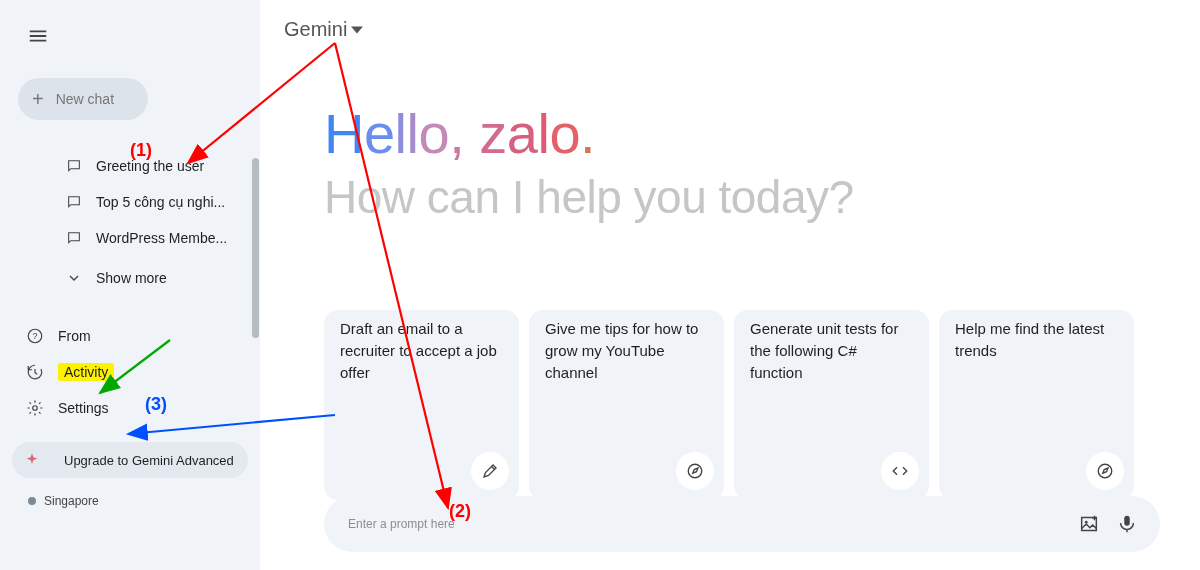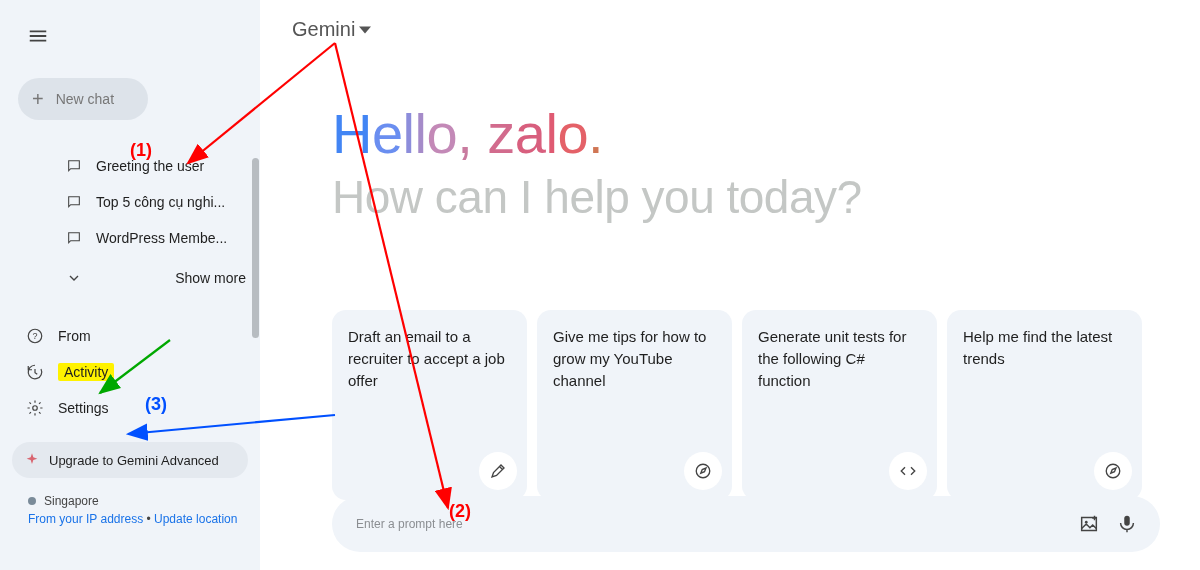--- a/index.html
+++ b/index.html
@@ -11,58 +11,58 @@
   .menu-btn { width: 40px; height: 40px; margin: 6px 0 22px 18px; display:flex; align-items:center; justify-content:center; border-radius:50%; cursor:pointer; }
   .menu-btn svg { width:22px; height:22px; fill:#444; }
   .new-chat { margin: 0 0 24px 18px; width: 130px; height: 42px; border-radius: 22px; background:#dde3ea; color:#777; display:flex; align-items:center; gap:12px; padding-left:14px; font-size:14px; font-weight:500; cursor:pointer; }
   .new-chat .plus { font-size:20px; font-weight:400; }
 
   .recent-list { display:flex; flex-direction:column; margin-top:4px;margin-left:40px; }
   .recent-item { display:flex; align-items:center; gap:14px; height:36px; padding-left:26px; padding-right:14px; font-size:14px; color:#1f1f1f; cursor:pointer; white-space:nowrap; overflow:hidden; }
   .recent-item .lbl { overflow:hidden; text-overflow:ellipsis; }
   .recent-item svg { width:16px; height:16px; flex:none; fill:#444; }
   .show-more svg { width:16px; height:16px; }
-  .show-more { margin-top:4px;justify-content:space-between; }
+  .show-more { margin-top:4px; }
 
   .bottom-links { margin-top:22px; display:flex; flex-direction:column; }
   .bottom-item { display:flex; align-items:center; gap:14px; height:36px; padding-left:26px; font-size:14px; color:#1f1f1f; cursor:pointer; }
   .bottom-item svg { width:18px; height:18px; fill:#444; }
   .activity-hl { background:#fff200; padding:1px 6px; border-radius:2px; }
 
-  .upgrade { margin:16px 12px 8px 12px; background:#e4e9ef; border-radius:20px; height:36px; display:flex; align-items:center; gap:9px; padding:0 12px; font-size:13px; font-weight:500; color:#1f1f1f; cursor:pointer; }
+  .upgrade { margin:16px 12px 8px 12px; background:#e4e9ef; border-radius:20px; height:36px; display:flex; align-items:center; gap:24px; padding:0 12px; font-size:13px; font-weight:500; color:#1f1f1f; cursor:pointer; }
   .upgrade svg { width:16px; height:16px; }
 
   .location { margin:6px 0 0 28px; font-size:12px; line-height:18px; color:#444; }
   .location .dot { width:8px; height:8px; border-radius:50%; background:#7a8b99; display:inline-block; margin-right:8px; }
   .location a { color:#1a73e8; text-decoration:none; cursor:pointer; }
 
   .sidebar-scrollbar { position:absolute; right:1px; top:158px; width:7px; height:180px; background:#b7bcc1; border-radius:4px; }
 
   
-  .main { flex:1; display:flex; flex-direction:column; padding:18px 0 0 0; position:relative;margin-left:8px; }
+  .main { flex:1; display:flex; flex-direction:column; padding:18px 0 0 0; position:relative; }
   .brand { display:flex; align-items:center; gap:4px; margin-left:24px; font-size:20px; color:#555; cursor:pointer; font-weight:400; }
   .brand svg { width:12px; height:12px; fill:#555; }
 
   .hero { margin:60px 0 0 64px; }
   .hello { font-size:56px; font-weight:500; letter-spacing:-0.5px; }
   .hello .h1 { color:#4285f4; }
   .hello .h2 { color:#6a8ef0; }
   .hello .h3 { color:#8c8ddb; }
   .hello .h4 { color:#a58bc9; }
   .hello .h5 { color:#c389b7; }
   .hello .h6 { color:#c97b9f; }
   .hello .h7 { color:#d26b8d; }
   .hello .h8 { color:#d85f7e; }
   .hello .h9 { color:#df5a72; }
   .hello .ha { color:#e46168; }
   .hello .hc { color:#d07654; }
   .subhead { font-size:46px; color:#c4c7c5; font-weight:500; margin-top:4px; letter-spacing:-0.5px;}
 
   .cards { display:flex; gap:10px; margin:86px 0 0 64px; }
-  .card { width:195px; height:190px; background:#f0f4f9; border-radius:14px; padding:16px 16px 12px 16px; position:relative; cursor:pointer; font-size:15px; line-height:22px; color:#1f1f1f; }
+  .card { width:195px; height:190px; background:#f0f4f9; border-radius:14px; padding:8px 16px 12px 16px; position:relative; cursor:pointer; font-size:15px; line-height:22px; color:#1f1f1f; }
   .card .cicon { position:absolute; bottom:10px; right:10px; width:38px; height:38px; border-radius:50%; background:#fff; display:flex; align-items:center; justify-content:center; }
   .card .cicon svg { width:18px; height:18px; stroke:#444; fill:none; stroke-width:1.8; }
   .card .cicon.code svg { stroke:none; }
 
   .prompt-bar { position:absolute; bottom:18px; left:64px; right:40px; height:56px; background:#f0f4f9; border-radius:30px; display:flex; align-items:center; padding:0 14px 0 24px; }
   .prompt-bar input { border:none; background:transparent; outline:none; flex:1; font-size:12px; color:#444; }
   .prompt-bar input::placeholder { color:#8b8e92; }
   .prompt-bar .pb-icon { width:38px; height:38px; display:flex; align-items:center; justify-content:center; cursor:pointer; }
   .prompt-bar .pb-icon svg { width:22px; height:22px; fill:#444; }
 
@@ -137,23 +137,20 @@
 
   <div class="upgrade">
     <svg viewBox="0 0 24 24">
         <path d="M12 2l2 6 6 2-6 2-2 6-2-6-6-2 6-2z" fill="#d96570"></path>
       </svg>
     <span>Upgrade to Gemini Advanced</span>
   </div>
 
   <div class="location">
     <div><span class="dot"></span><span>Singapore</span></div>
-    <div>
-      <a>From your IP address</a><span> • </span><a>Update location</a>
-    </div>
   </div>
 
   <div class="sidebar-scrollbar"></div>
 </div>
 
 <div class="main">
 
   <div class="brand">
     <span>Gemini</span>
     <svg viewBox="0 0 10 6">

